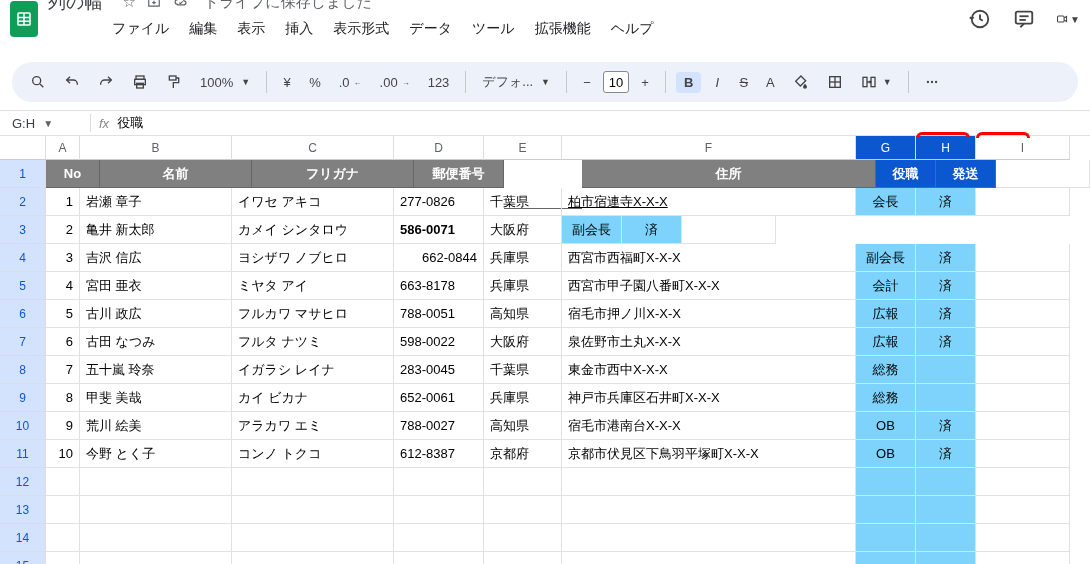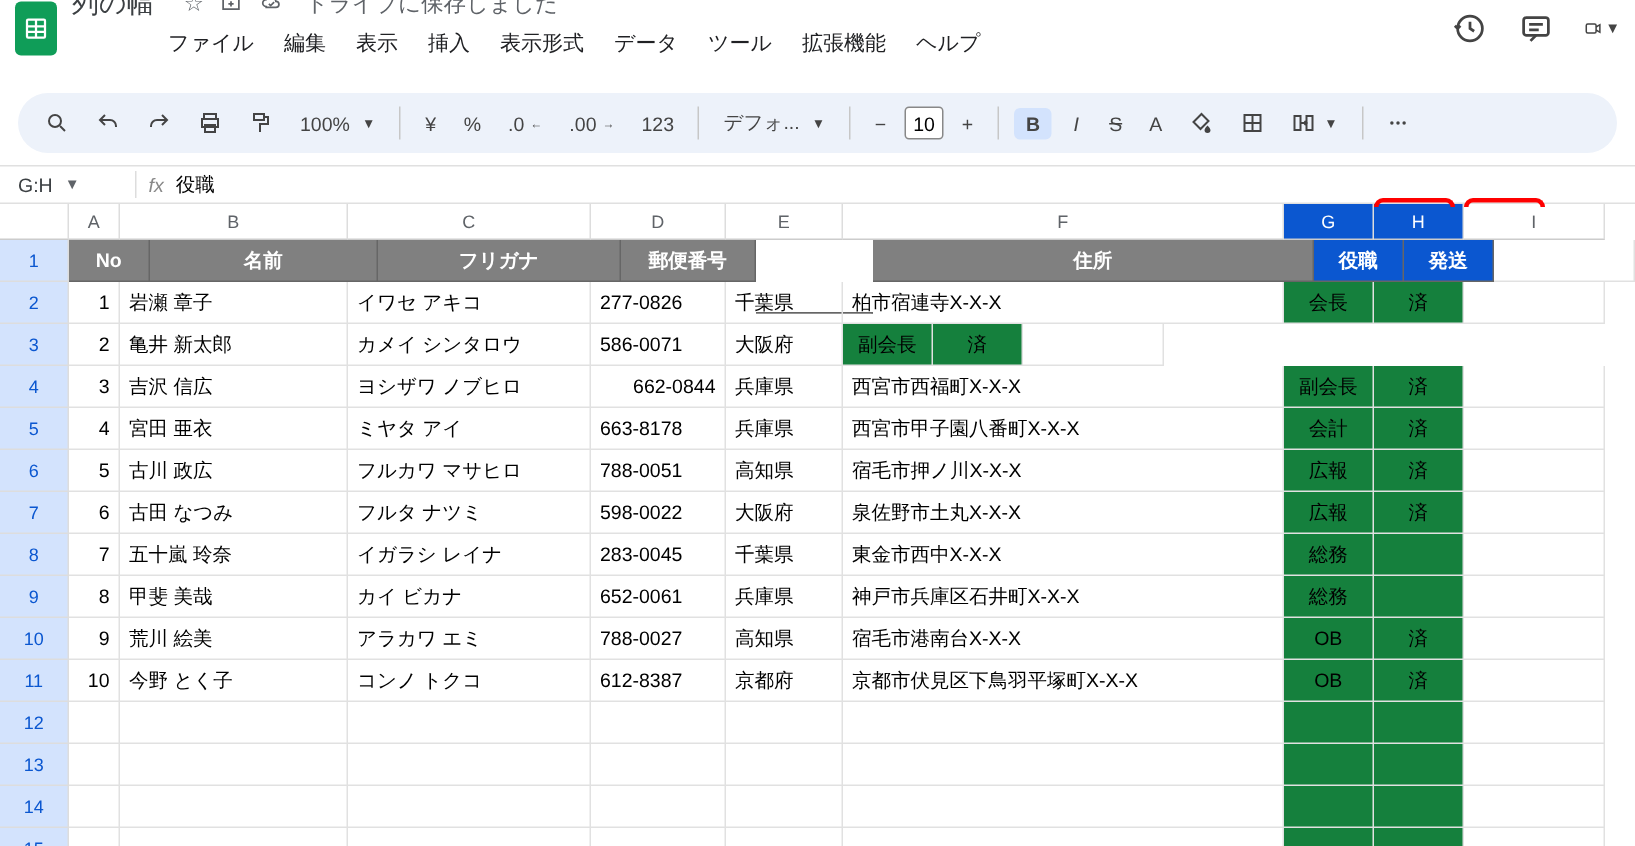--- a/index.html
+++ b/index.html
@@ -32,21 +32,21 @@
   .corner { width:46px; height:24px; background:#fff; border-right:1px solid #ddd; border-bottom:1px solid #ccc;}
   .colhdr { background:#fff; border-right:1px solid #ddd; border-bottom:1px solid #ccc; text-align:center; font-size:12px; color:#5f6368; line-height:24px; position:relative;}
   .colhdr.sel { background:#0b57d0; color:#fff;}
   .rowhdr { width:46px; height:28px; border-right:1px solid #ddd; border-bottom:1px solid #ddd; background:#fff; text-align:center; font-size:12px; color:#5f6368; line-height:28px;}
   .row { display:flex; height:28px;}
   .cell { border-right:1px solid #e1e1e1; border-bottom:1px solid #e1e1e1; font-size:13px; padding: 0 6px; line-height:28px; white-space:nowrap; overflow:hidden; }
   .hdrcell { background:#808080; color:#fff; font-weight:bold; text-align:center; border-right:1px solid #666; border-bottom:1px solid #666;}
   .hdrcell.sel { background:#0b57d0;}
   .num { text-align:right;}
   .ctr { text-align:center;}
-  .selcol { background:#15803d;}
+  .selcol { background:#7dd3fc;}
   .rowhdr-sel { background:#d3e3fd; color:#0b57d0;}
   .redmark { position:absolute; top:-4px; height:6px; border:3px solid #f00; border-bottom:none; border-radius:6px 6px 0 0;}
   .colW-A{width:34px}.colW-B{width:152px}.colW-C{width:162px}.colW-D{width:90px}.colW-E{width:78px}.colW-F{width:294px}.colW-G{width:60px}.colW-H{width:60px}.colW-I{width:94px}
   svg { display:block; }
 </style>
 </head>
 <body>
 
 <div class="titlebar">
   <div class="doc-icon">
@@ -240,31 +240,31 @@
           <div class="cell hdrcell sel" style="width: 60px;">発送</div>
           <div class="cell " style="width: 94px;"></div>
         </div>
         <div class="row">
           <div class="rowhdr rowhdr-sel">2</div>
           <div class="cell num" style="width: 34px;">1</div>
           <div class="cell " style="width: 152px;">岩瀬 章子</div>
           <div class="cell " style="width: 162px;">イワセ アキコ</div>
           <div class="cell " style="width: 90px;">277-0826</div>
           <div class="cell " style="width: 78px;">千葉県</div>
-          <div class="cell " style="width: 294px;">柏市宿連寺X-X-X</div>
+          <div class="cell " style="width: 294px; text-decoration: underline;">柏市宿連寺X-X-X</div>
           <div class="cell ctr selcol" style="width: 60px;">会長</div>
           <div class="cell ctr selcol" style="width: 60px;">済</div>
           <div class="cell " style="width: 94px;"></div>
         </div>
         <div class="row">
           <div class="rowhdr rowhdr-sel">3</div>
           <div class="cell num" style="width: 34px;">2</div>
           <div class="cell " style="width: 152px;">亀井 新太郎</div>
           <div class="cell " style="width: 162px;">カメイ シンタロウ</div>
-          <div class="cell " style="width: 90px;">586-0071</div>
+          <div class="cell " style="width: 90px; font-weight: bold;">586-0071</div>
           <div class="cell " style="width: 78px;">大阪府</div>
           <div class="cell ctr selcol" style="width: 60px;">副会長</div>
           <div class="cell ctr selcol" style="width: 60px;">済</div>
           <div class="cell " style="width: 94px;"></div>
         </div>
         <div class="row">
           <div class="rowhdr rowhdr-sel">4</div>
           <div class="cell num" style="width: 34px;">3</div>
           <div class="cell " style="width: 152px;">吉沢 信広</div>
           <div class="cell " style="width: 162px;">ヨシザワ ノブヒロ</div>

